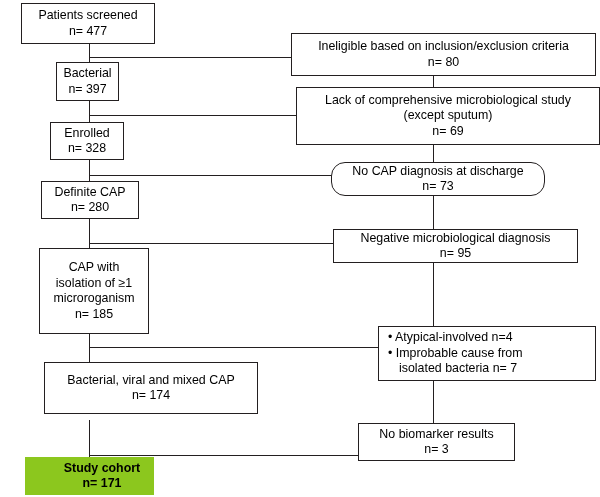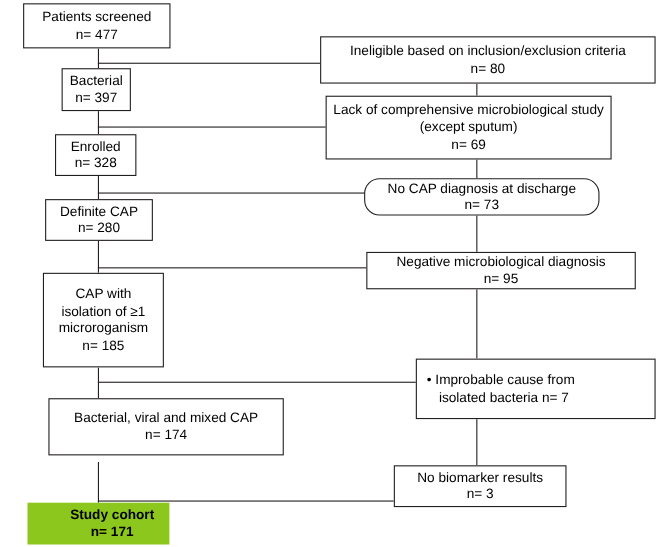--- a/index.html
+++ b/index.html
@@ -124,37 +124,38 @@
   <div class="node highlight" style="left:25px; top:457px; width:129px; height:38px;padding-left:28px;">
     <span class="ln">Study cohort</span>
     <span class="ln">n= 171</span>
   </div>
 
   <div class="node" style="left:291px; top:33px; width:305px; height:43px;">
     <span class="ln">Ineligible based on inclusion/exclusion criteria</span>
     <span class="ln">n= 80</span>
   </div>
 
-  <div class="node" style="left:296px; top:87px; width:260px; height:58px;">
+  <div class="node" style="left:296px; top:87px; width:304px; height:58px;">
     <span class="ln">Lack of comprehensive microbiological study</span>
     <span class="ln">(except sputum)</span>
     <span class="ln">n= 69</span>
   </div>
 
   <div class="node" style="left:331px; top:162px; width:214px; height:34px;border-radius:14px;">
     <span class="ln">No CAP diagnosis at discharge</span>
     <span class="ln">n= 73</span>
   </div>
 
   <div class="node" style="left:333px; top:229px; width:245px; height:34px;">
     <span class="ln">Negative microbiological diagnosis</span>
     <span class="ln">n= 95</span>
   </div>
 
   <div class="node bullets" style="left:378px; top:326px; width:218px; height:55px;">
+    <span class="ln">• Atypical-involved   n=4</span>
     <span class="ln">• Improbable cause from</span>
     <span class="ln indent">isolated bacteria n= 7</span>
   </div>
 
   <div class="node" style="left:358px; top:423px; width:157px; height:38px;">
     <span class="ln">No biomarker results</span>
     <span class="ln">n= 3</span>
   </div>
 
 </div>

